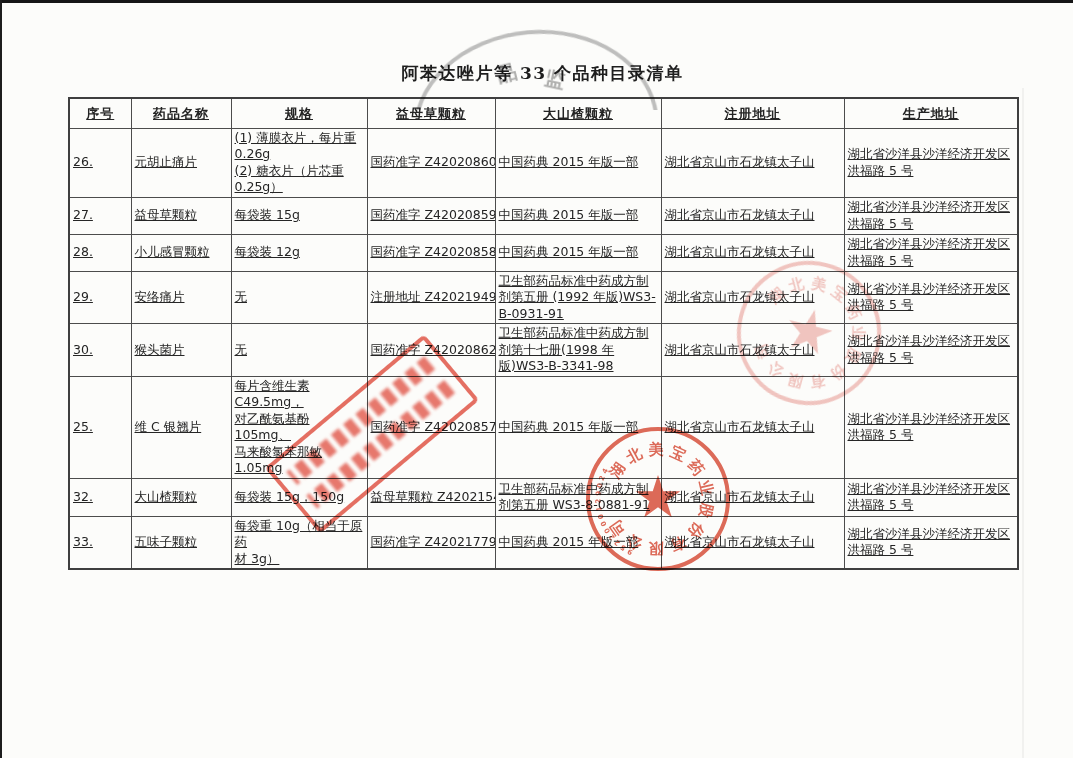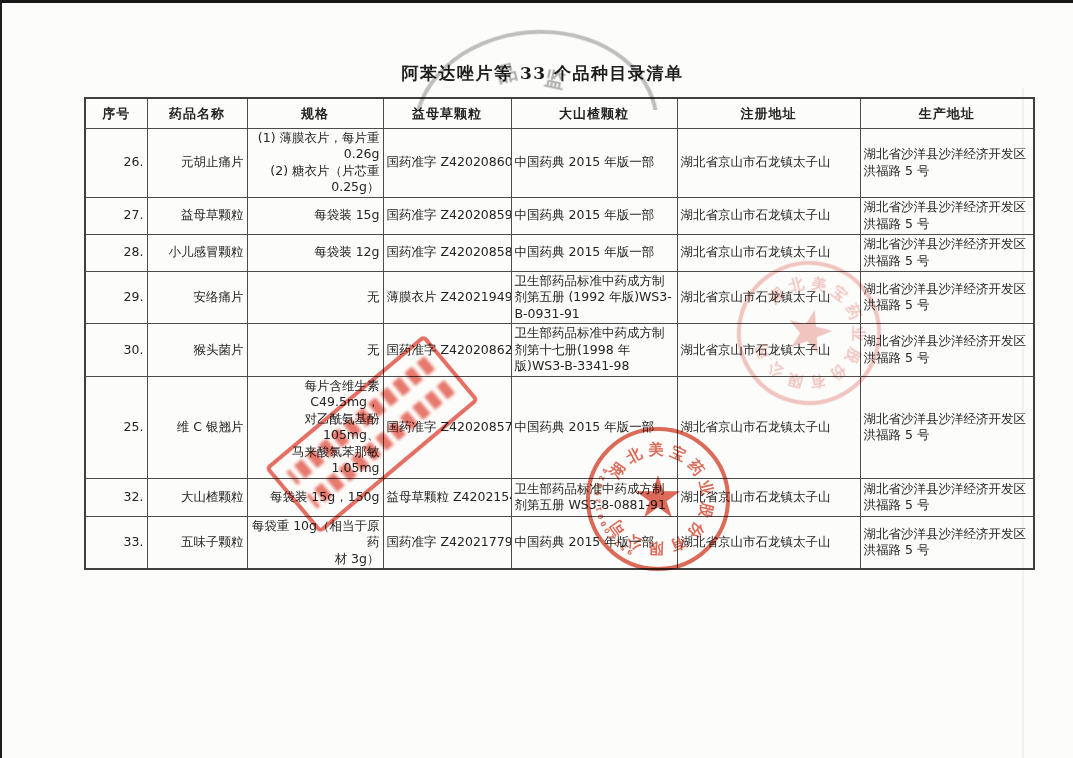--- a/index.html
+++ b/index.html
@@ -7,28 +7,28 @@
         font-family:"DejaVu Sans","Liberation Sans",sans-serif;color:#262626;}
   
   .edge-top{position:absolute;left:0;top:0;width:100%;height:3px;background:#161616;}
   .edge-left{position:absolute;left:0;top:0;width:2px;height:100%;background:#1d1d1d;}
   .fold-line{position:absolute;left:1022px;top:88px;width:2px;bottom:0;background:rgba(120,120,120,.08);}
 
   .doc-title{position:absolute;left:68px;top:62px;width:949px;text-align:center;
              font-family:"DejaVu Serif","Liberation Serif",serif;font-weight:bold;
              font-size:17px;letter-spacing:1.5px;color:#1e1e1e;}
 
-  .tbl-wrap{position:absolute;left:84px;top:97px;}
+  .tbl-wrap{position:absolute;left:68px;top:97px;text-decoration:underline;}
   table.catalog{border-collapse:collapse;table-layout:fixed;width:949px;
                 border:2px solid #3f3f3f;background:transparent;}
   table.catalog th,table.catalog td{border:1px solid #4c4c4c;font-size:12.5px;line-height:1.32;
                 vertical-align:middle;padding:1px 3px;overflow:hidden;color:#242424;}
   table.catalog thead tr{height:30px;}
   table.catalog th{font-weight:bold;text-align:center;font-size:13px;letter-spacing:1px;}
-  td.c0,td.c1,td.c2,td.c3{text-align:right;}
+  td.c0,td.c1,td.c2,td.c3{text-align:left;}
   td.c2{white-space:pre-line;}
   td.c3{white-space:nowrap;}
   td.c4,td.c5,td.c6{text-align:left;}
 
   .page-number{position:absolute;left:68px;top:666px;width:949px;text-align:center;
                font-weight:bold;font-size:12px;letter-spacing:2px;color:#2b2b2b;}
 
   
   .stamp{position:absolute;mix-blend-mode:multiply;pointer-events:none;}
 
@@ -119,21 +119,21 @@
             <td class="c2">每袋装 12g</td>
             <td class="c3">国药准字 Z42020858</td>
             <td class="c4">中国药典 2015 年版一部</td>
             <td class="c5">湖北省京山市石龙镇太子山</td>
             <td class="c6">湖北省沙洋县沙洋经济开发区洪福路 5 号</td>
           </tr>
           <tr style="height: 47px;">
             <td class="c0">29.</td>
             <td class="c1">安络痛片</td>
             <td class="c2">无</td>
-            <td class="c3">薄膜衣片 Z42021949</td>
+            <td class="c3">注册地址 Z42021949</td>
             <td class="c4">卫生部药品标准中药成方制剂第五册 (1992 年版)WS3-B-0931-91</td>
             <td class="c5">湖北省京山市石龙镇太子山</td>
             <td class="c6">湖北省沙洋县沙洋经济开发区洪福路 5 号</td>
           </tr>
           <tr style="height: 47px;">
             <td class="c0">30.</td>
             <td class="c1">猴头菌片</td>
             <td class="c2">无</td>
             <td class="c3">国药准字 Z42020862</td>
             <td class="c4">卫生部药品标准中药成方制剂第十七册(1998 年版)WS3-B-3341-98</td>

